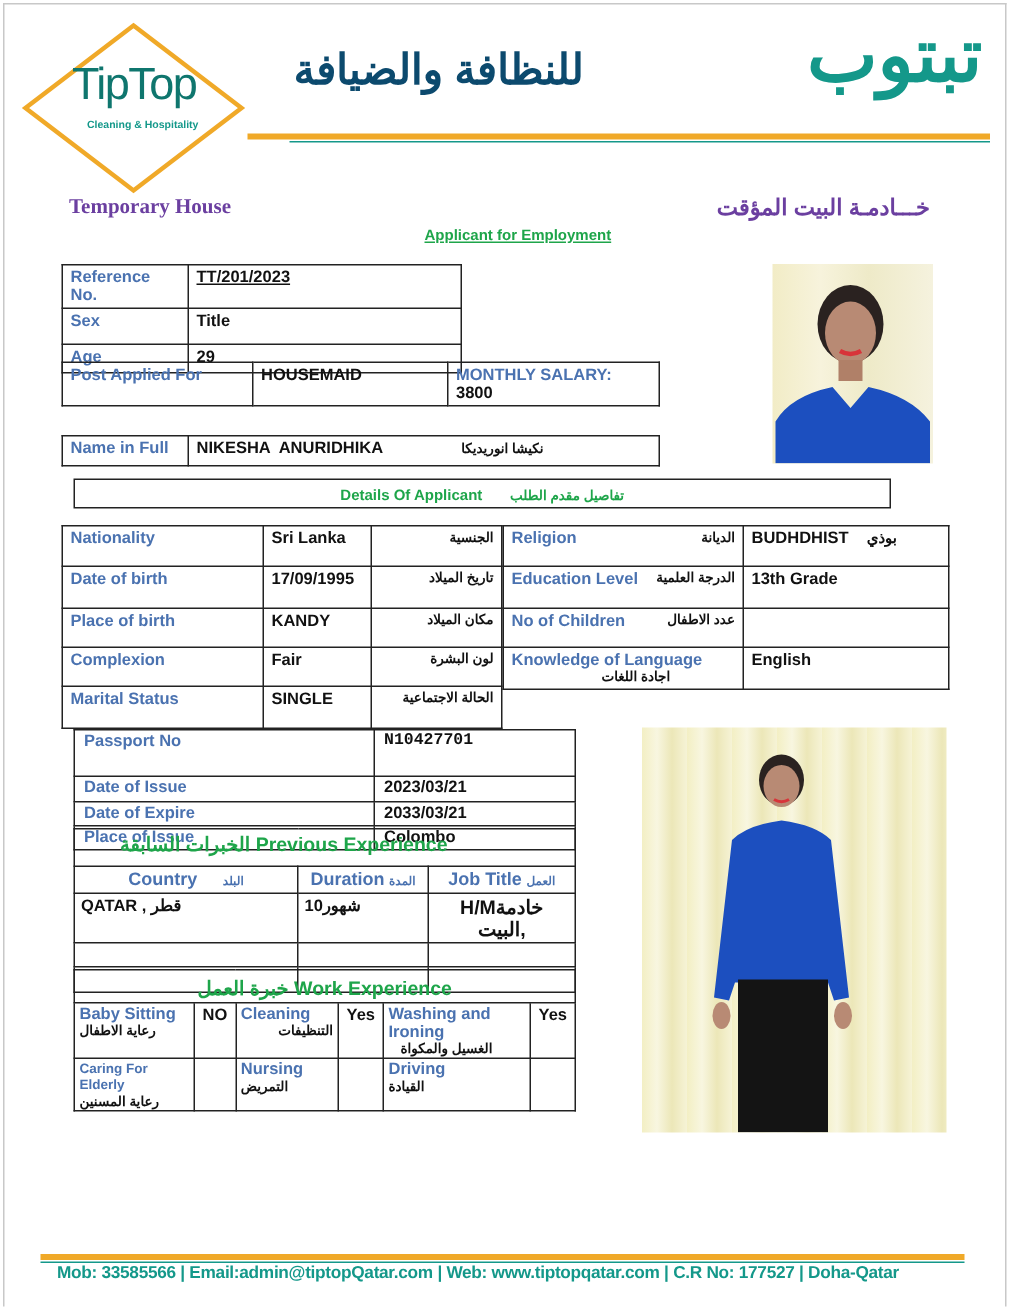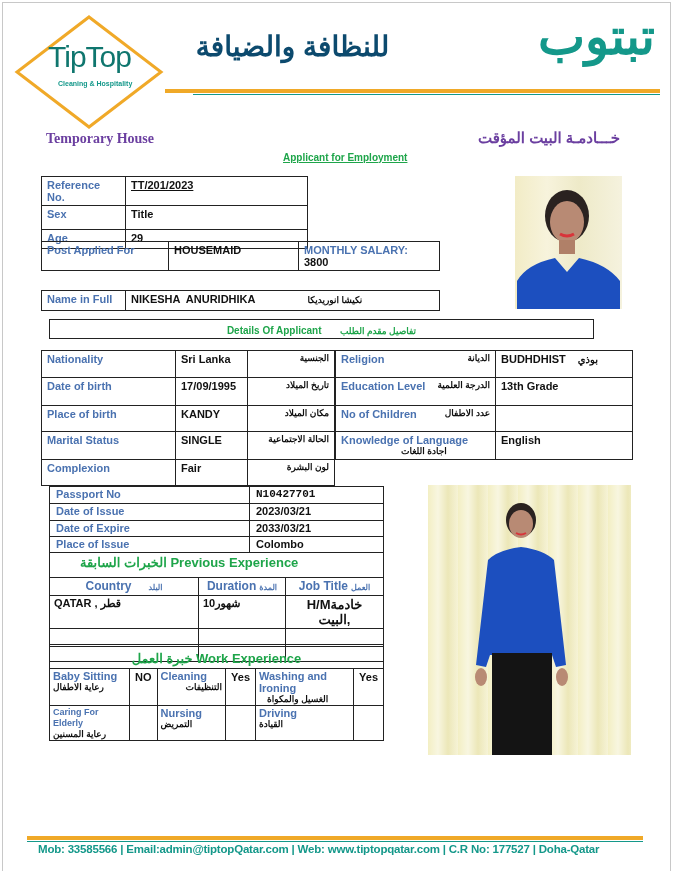--- a/index.html
+++ b/index.html
@@ -96,30 +96,30 @@
   <tr style="height:28px;">
     <td class="lbl">Date of birth</td>
     <td class="val">17/09/1995</td>
     <td class="ar" style="font-size:9px;">تاريخ الميلاد</td>
   </tr>
   <tr style="height:26px;">
     <td class="lbl">Place of birth</td>
     <td class="val">KANDY</td>
     <td class="ar" style="font-size:9px;">مكان الميلاد</td>
   </tr>
-  <tr style="height:28px;">
-    <td class="lbl">Marital Status</td>
-    <td class="val">SINGLE</td>
-    <td class="ar" style="font-size:9px;">الحالة الاجتماعية</td>
-  </tr>
   <tr style="height:26px;">
     <td class="lbl">Complexion</td>
     <td class="val">Fair</td>
     <td class="ar" style="font-size:9px;">لون البشرة</td>
   </tr>
+  <tr style="height:28px;">
+    <td class="lbl">Marital Status</td>
+    <td class="val">SINGLE</td>
+    <td class="ar" style="font-size:9px;">الحالة الاجتماعية</td>
+  </tr>
 </tbody>
   </table>
 
 <table style="left:335px;top:350px;width:298px;">
   <tbody>
       <tr style="height:27px;">
     <td style="width:160px;"><span class="lbl">Religion</span><span class="ar" style="float:right;font-size:9px;">الديانة</span></td>
     <td><span class="val">BUDHDHIST</span><span class="ar" style="margin-left:12px;">بوذي</span></td>
   </tr>
   <tr style="height:28px;">
@@ -135,21 +135,21 @@
           <div class="lbl">Knowledge of Language</div>
           <div class="ar" style="font-size:9px;text-align:left;padding-left:60px;">اجادة اللغات</div>
         </td>
     <td class="val">English</td>
   </tr>
 </tbody>
   </table>
 
 <table style="left:49px;top:486px;width:335px;">
   <tbody>
-      <tr style="height:17px;">
+      <tr style="height:31px;">
         <td class="lbl" style="width:200px;padding:1px 6px;">Passport No</td>
         <td class="val" style="padding:1px 6px;font-family:Liberation Mono, monospace;">N10427701</td>
       </tr>
   <tr style="height:17px;">
         <td class="lbl" style="padding:1px 6px;">Date of Issue</td>
         <td class="val" style="padding:1px 6px;">2023/03/21</td>
       </tr>
   <tr style="height:16px;">
         <td class="lbl" style="padding:1px 6px;">Date of Expire</td>
         <td class="val" style="padding:1px 6px;">2033/03/21</td>

